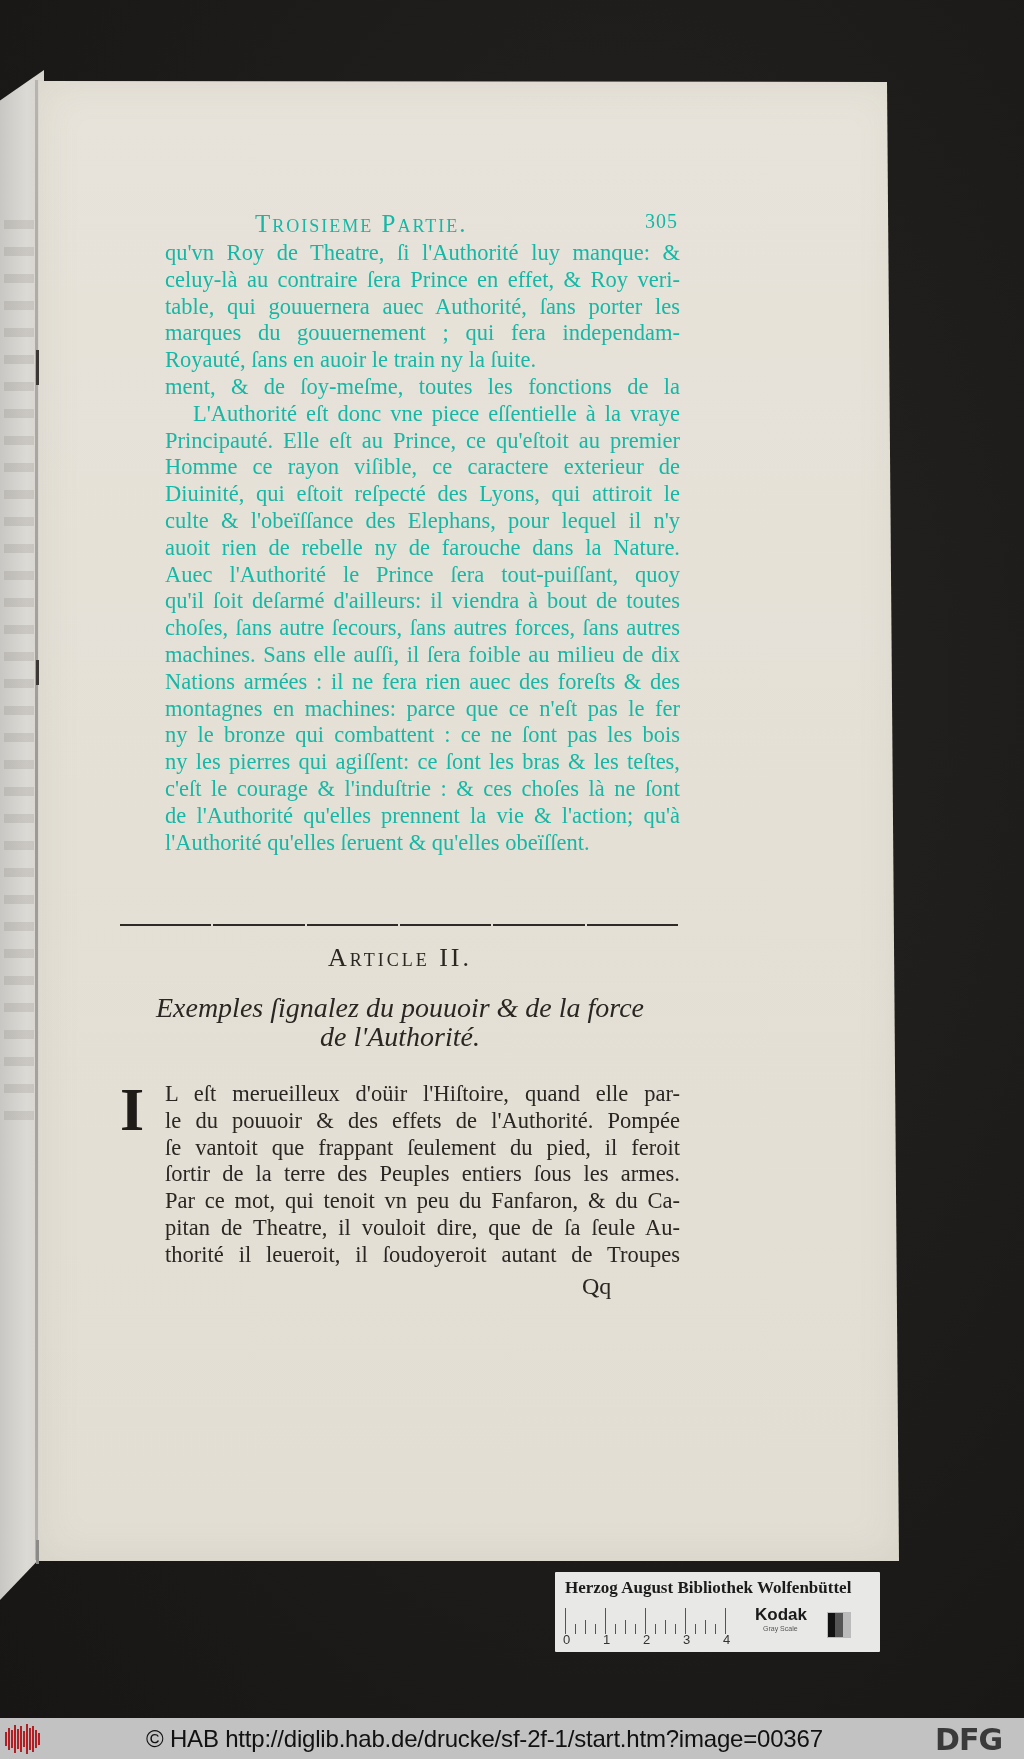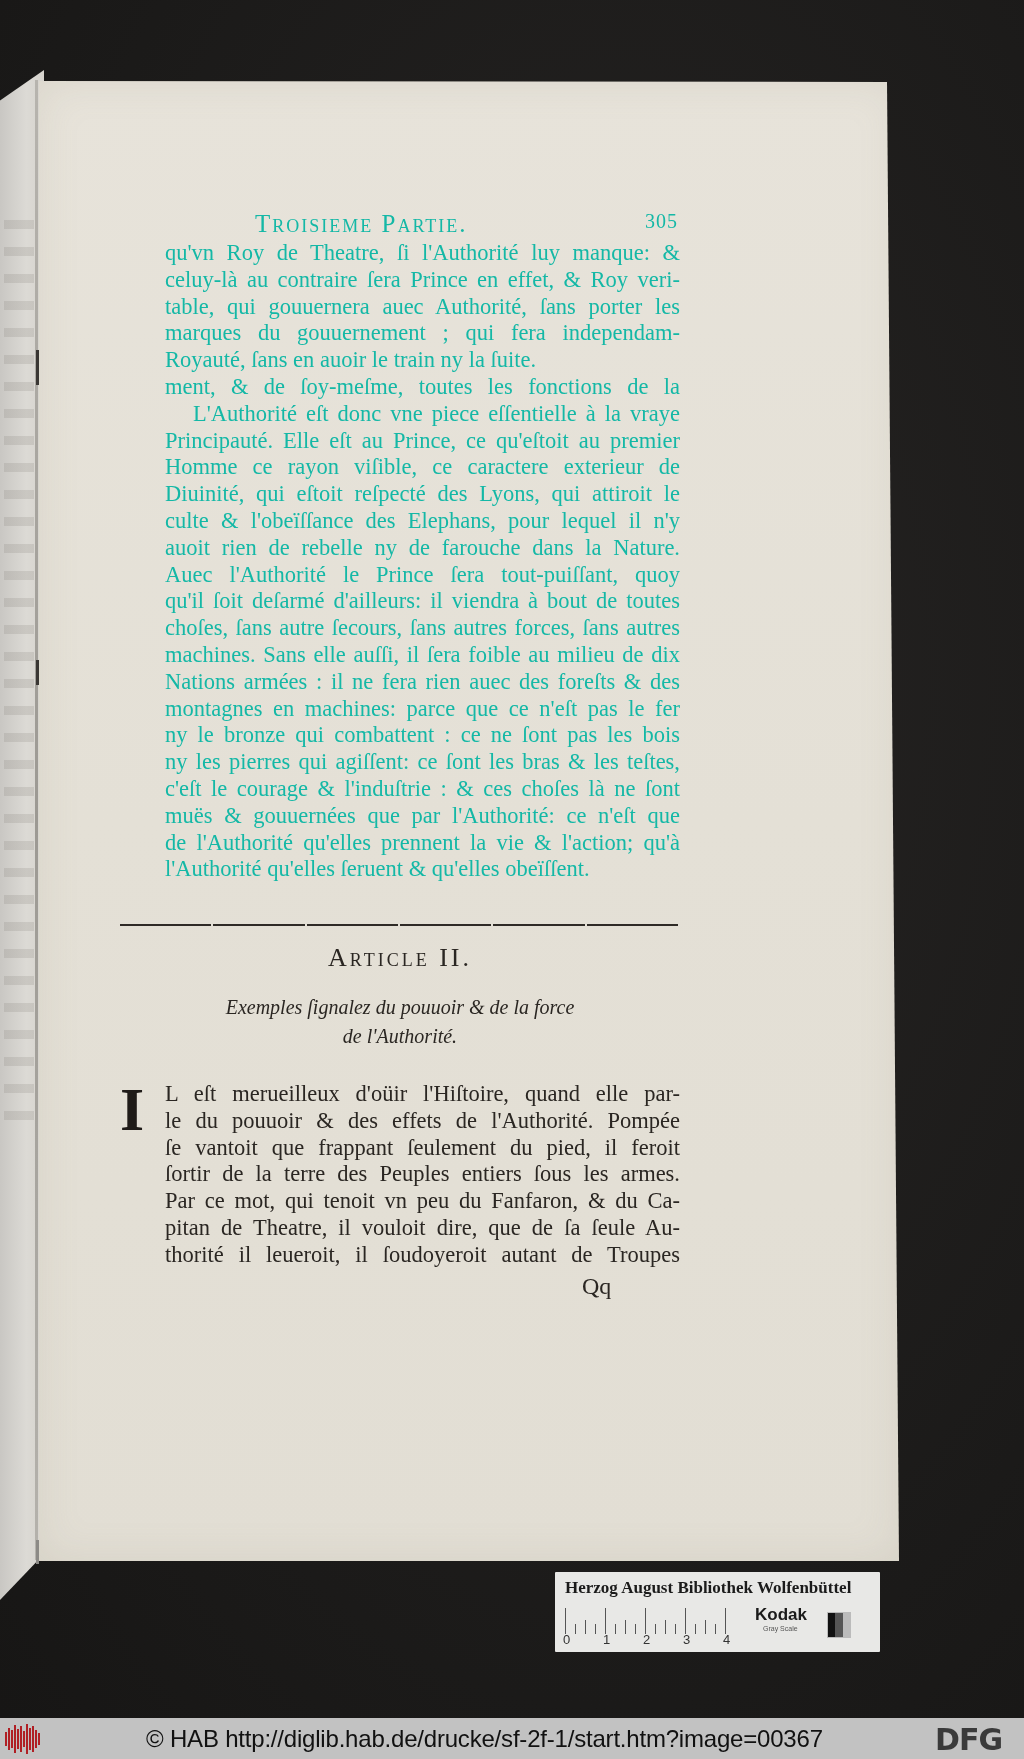--- a/index.html
+++ b/index.html
@@ -59,21 +59,21 @@
     position: absolute; left: 120px; top: 923px; width: 558px; height: 3px;
     display: flex; gap: 2px;
   }
   .rule span { flex: 1; background: #2e2a26; height: 2px; margin-top: 1px; }
   .article-title {
     position: absolute; left: 120px; top: 943px; width: 560px; text-align: center;
     font-size: 26px; font-variant: small-caps; letter-spacing: 3px; color: #2a2622;
   }
   .article-subtitle {
     position: absolute; left: 120px; top: 993px; width: 560px; text-align: center;
-    font-size: 20px; font-style: italic; line-height: 29px; color: #2a2622;
+    font-size: 28px; font-style: italic; line-height: 29px; color: #2a2622;
   }
   .body2 {
     position: absolute; left: 120px; top: 1081px; width: 560px; color: #2a2622;
   }
   .dropcap {
     float: left; font-size: 62px; line-height: 52px; font-weight: bold; margin: 2px 6px 0 0;
     color: #1f1b18;
   }
   .signature {
     position: absolute; left: 582px; top: 1273px; font-size: 24px; color: #2a2622;
@@ -165,21 +165,20 @@
     <span class="line">auoit rien de rebelle ny de farouche dans la Nature.</span>
     <span class="line">Auec l'Authorité le Prince ſera tout-puiſſant, quoy</span>
     <span class="line">qu'il ſoit deſarmé d'ailleurs: il viendra à bout de toutes</span>
     <span class="line">choſes, ſans autre ſecours, ſans autres forces, ſans autres</span>
     <span class="line">machines. Sans elle auſſi, il ſera foible au milieu de dix</span>
     <span class="line">Nations armées : il ne fera rien auec des foreſts &amp; des</span>
     <span class="line">montagnes en machines: parce que ce n'eſt pas le fer</span>
     <span class="line">ny le bronze qui combattent : ce ne ſont pas les bois</span>
     <span class="line">ny les pierres qui agiſſent: ce ſont les bras &amp; les teſtes,</span>
     <span class="line">c'eſt le courage &amp; l'induſtrie : &amp; ces choſes là ne ſont</span>
-    <span class="line">muës &amp; gouuernées que par l'Authorité: ce n'eſt que</span>
     <span class="line">de l'Authorité qu'elles prennent la vie &amp; l'action; qu'à</span>
     <span class="line last">l'Authorité qu'elles ſeruent &amp; qu'elles obeïſſent.</span>
   </p>
 </div>
 
 <div class="rule">
   <span></span>
     <span></span>
     <span></span>
     <span></span>

